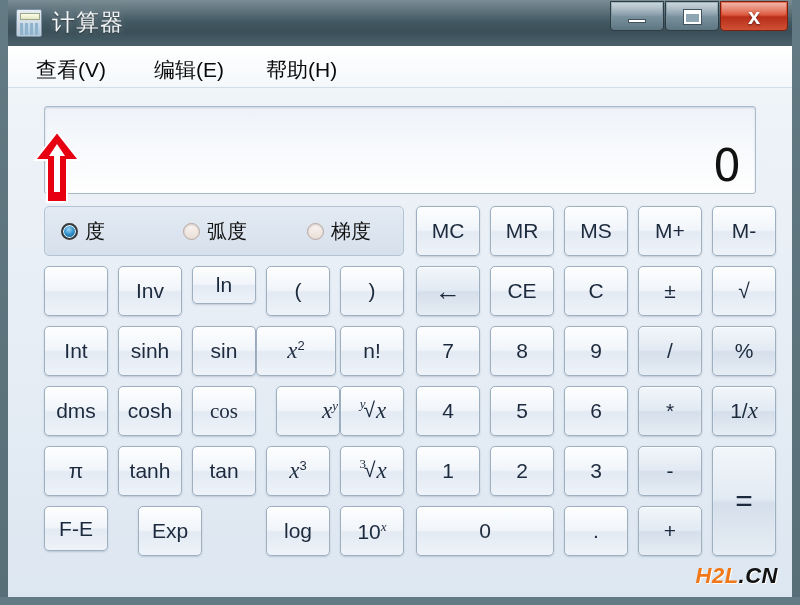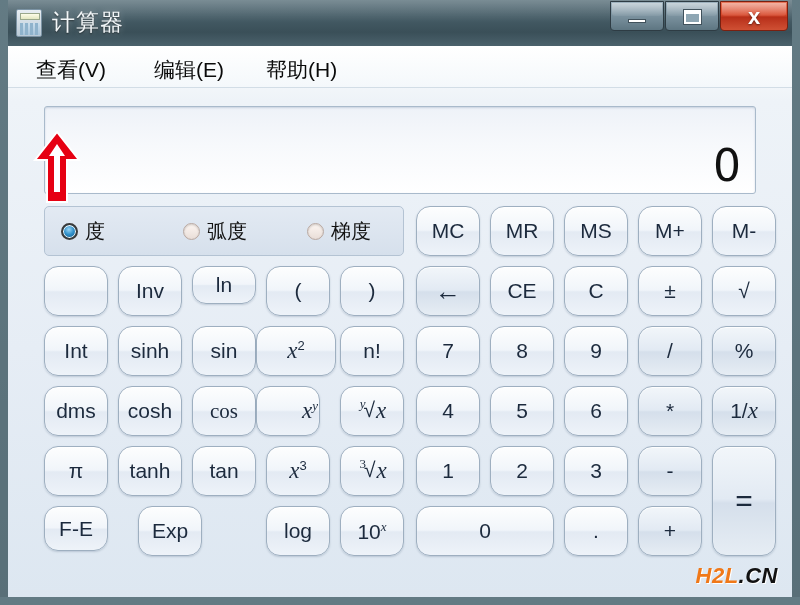--- a/index.html
+++ b/index.html
@@ -171,21 +171,21 @@
     border: 2px solid #3a3a3a;
     box-shadow: 0 0 0 1px #ffffff inset;
   }
   .radio .lbl { font-size: 20px; color: #111; }
 
   
   .btn {
     position: absolute;
     background: linear-gradient(180deg,#fdfefe 0%,#f1f5fa 48%,#e3eaf3 52%,#eef3f9 100%);
     border: 1px solid #9eafc0;
-    border-radius: 14px;
+    border-radius: 5px;
     box-shadow: 0 1px 1px rgba(255,255,255,.9) inset, 0 1px 2px rgba(90,110,135,.28);
     display: flex; align-items: center; justify-content: center;
     font-size: 21px; color: #1c2a3d;
     cursor: default;
     user-select: none;
   }
   .btn.op {
     background: linear-gradient(180deg,#f2f6fa 0%,#e2eaf3 48%,#d5dfeb 52%,#e6edf4 100%);
   }
   .btn .ital { font-family: "Liberation Serif", serif; font-style: italic; font-size: 23px; }
@@ -291,21 +291,21 @@
     <div class="btn" style="left:332px; top:280px; width:64px; height:50px;">n!</div>
     <div class="btn" style="left:408px; top:280px; width:64px; height:50px;">7</div>
     <div class="btn" style="left:482px; top:280px; width:64px; height:50px;">8</div>
     <div class="btn" style="left:556px; top:280px; width:64px; height:50px;">9</div>
     <div class="btn op" style="left:630px; top:280px; width:64px; height:50px;">/</div>
     <div class="btn op" style="left:704px; top:280px; width:64px; height:50px;">%</div>
 
     <div class="btn" style="left:36px;  top:340px; width:64px; height:50px;">dms</div>
     <div class="btn" style="left:110px; top:340px; width:64px; height:50px;">cosh</div>
     <div class="btn" style="left:184px; top:340px; width:64px; height:50px;font-family:Liberation Serif, serif;">cos</div>
-    <div class="btn" style="left:248px; top:340px; width:64px; height:50px;padding-left:44px;">
+    <div class="btn" style="left:268px; top:340px; width:64px; height:50px;padding-left:44px;">
       <span><span class="ital">x</span><sup class="ital" style="font-size:.62em">y</sup></span>
     </div>
     <div class="btn" style="left:332px; top:340px; width:64px; height:50px;">
       <span class="rootwrap">
           <span class="idx">y</span>
           <span class="radical">√</span>
           <span class="ital" style="margin-left:1px">x</span>
         </span>
     </div>
     <div class="btn" style="left:408px; top:340px; width:64px; height:50px;">4</div>

